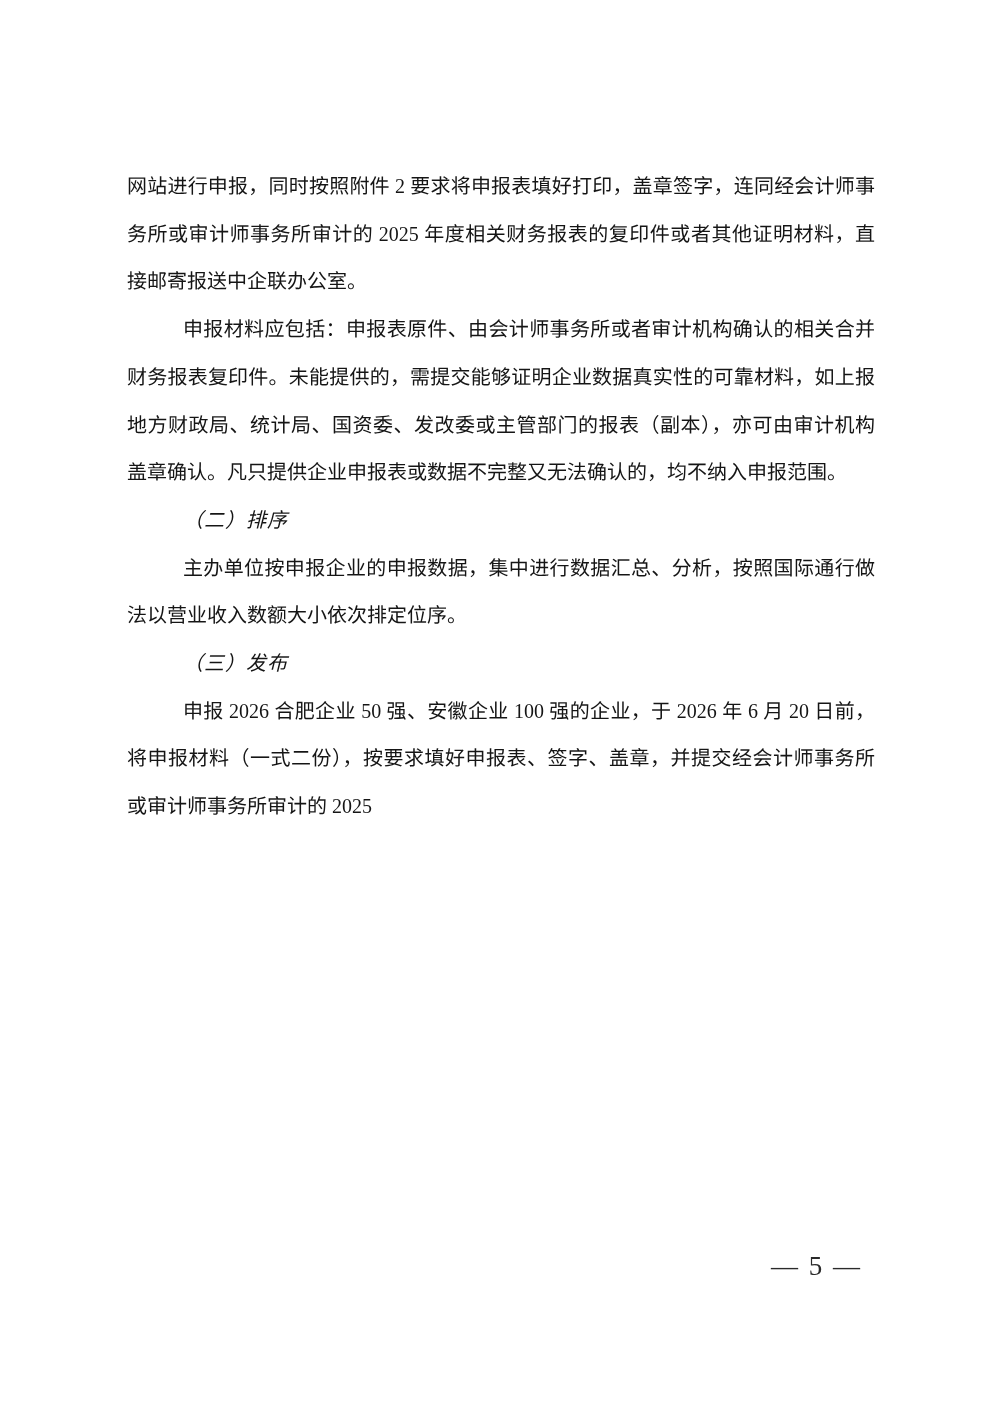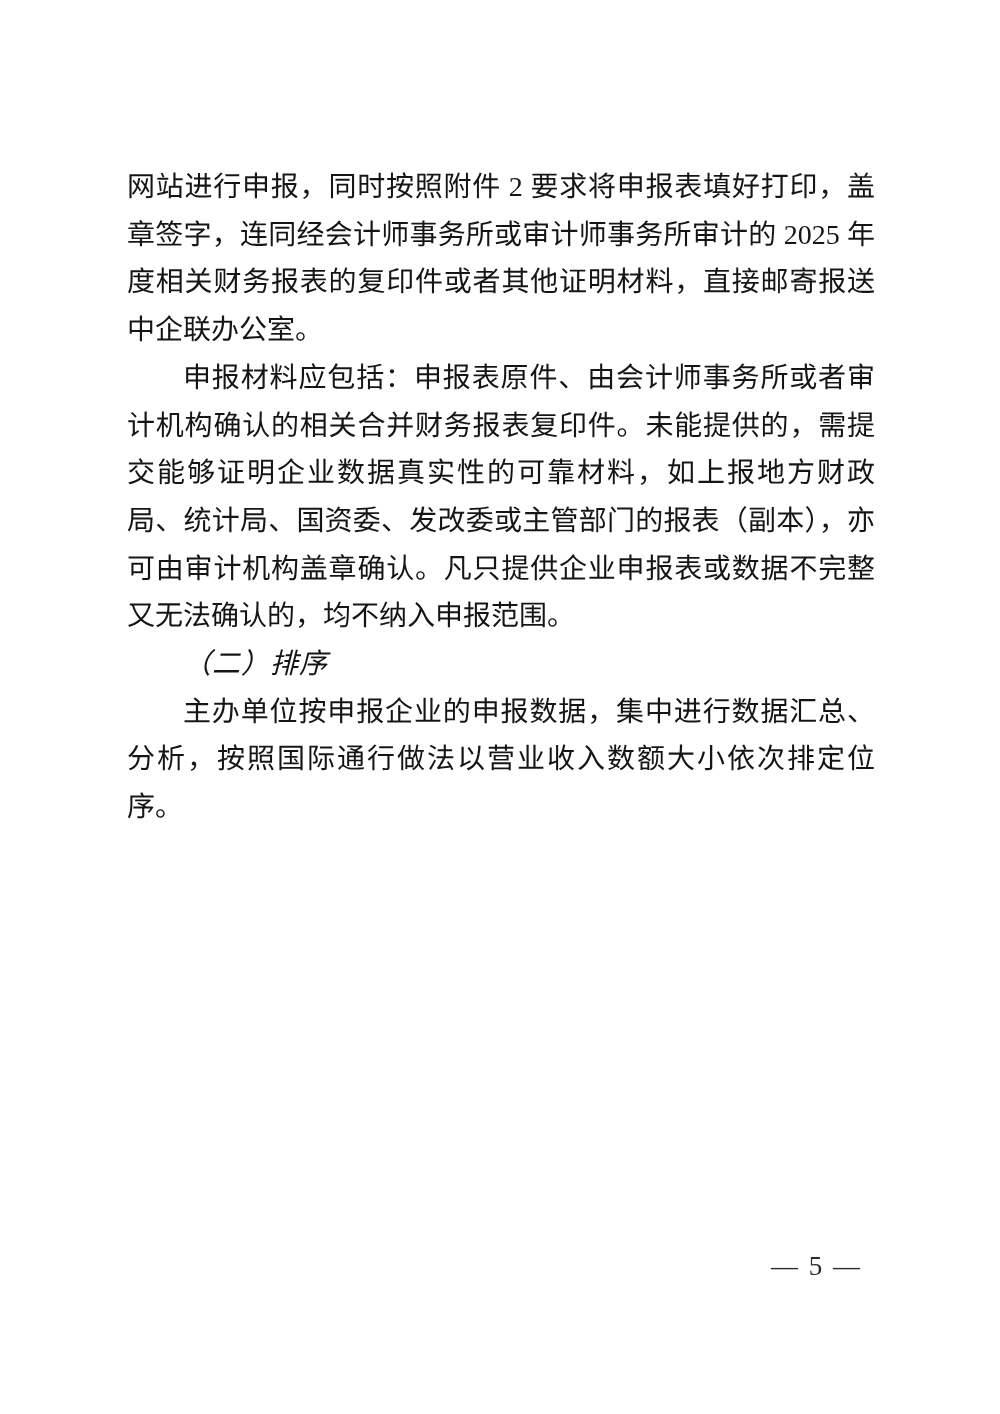--- a/index.html
+++ b/index.html
@@ -22,21 +22,21 @@
     top: 163px;
     width: 748px;
     font-size: 28px;
     line-height: 47.7px;
     text-align: justify;
     text-justify: inter-character;
   }
   .content p, .content h2, .content h3 {
     margin: 0;
     padding: 0;
-    font-size: 28px;
+    font-size: 20px;
     font-weight: normal;
   }
   .para.indent {
     text-indent: 56px;
   }
   .subheading-kai {
     text-indent: 56px;
     font-style: italic;
     font-weight: 500;
     letter-spacing: 1px;
@@ -67,21 +67,23 @@
   <main class="content">
 
     <p class="para no-indent">网站进行申报，同时按照附件 2 要求将申报表填好打印，盖章签字，连同经会计师事务所或审计师事务所审计的 2025 年度相关财务报表的复印件或者其他证明材料，直接邮寄报送中企联办公室。</p>
 
     <p class="para indent">申报材料应包括：申报表原件、由会计师事务所或者审计机构确认的相关合并财务报表复印件。未能提供的，需提交能够证明企业数据真实性的可靠材料，如上报地方财政局、统计局、国资委、发改委或主管部门的报表（副本），亦可由审计机构盖章确认。凡只提供企业申报表或数据不完整又无法确认的，均不纳入申报范围。</p>
 
     <h3 class="subheading-kai">（二）排序</h3>
 
     <p class="para indent">主办单位按申报企业的申报数据，集中进行数据汇总、分析，按照国际通行做法以营业收入数额大小依次排定位序。</p>
 
+    <h3 class="subheading-kai">（三）发布</h3>
 
 
 
+    <p class="para indent">申报 2026 合肥企业 50 强、安徽企业 100 强的企业，于 2026 年 6 月 20 日前，将申报材料（一式二份），按要求填好申报表、签字、盖章，并提交经会计师事务所或审计师事务所审计的 2025</p>
 
   </main>
 
   <footer class="page-number">— 5 —</footer>
 
 </div>
 
 </body></html>

